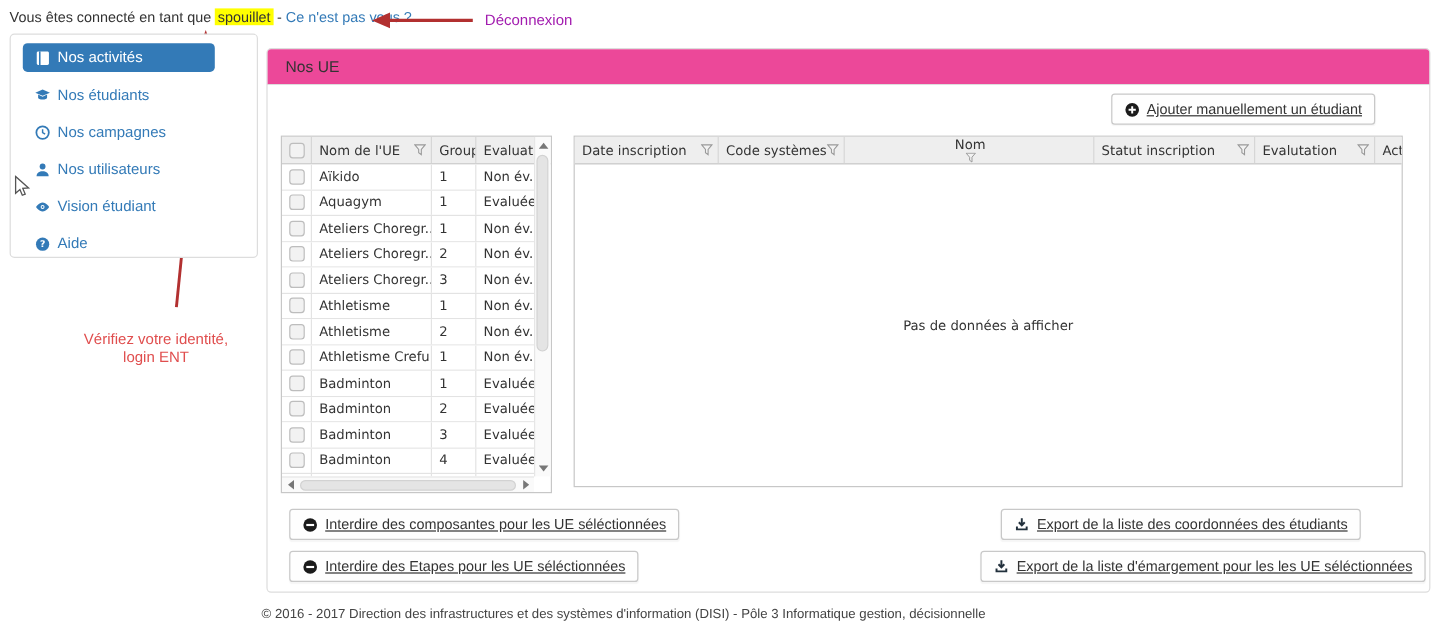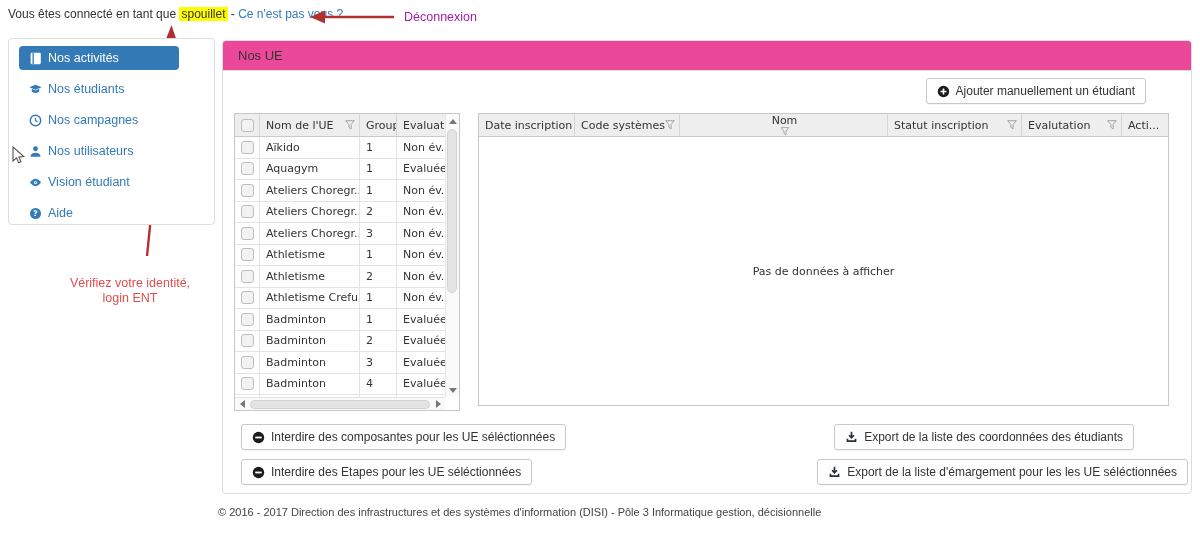--- a/index.html
+++ b/index.html
@@ -12,41 +12,41 @@
   .topbar .hl { background:#ffff00; padding:0 2px; }
   .topbar a { color:#337ab7; text-decoration:none; }
   .deco-label { position:absolute; left:404px; top:10px; font-size:12.5px; color:#a21caf; }
 
   
   .annot { position:absolute; left:25px; top:276px; width:210px; text-align:center;
            font-size:12.5px; line-height:15px; color:#e04e4e; }
   .arrow-svg { position:absolute; pointer-events:none; }
 
   
-  .sidebar { position:absolute; left:8px; top:38px; width:207px; height:187px;
+  .sidebar { position:absolute; left:8px; top:28px; width:207px; height:187px;
              background:#fff; border:1px solid #ddd; border-radius:4px; padding:7px 10px; }
   .nav-item { display:flex; align-items:center; gap:6px; width:160px; height:24px;
               padding:0 10px; margin-bottom:7px; border-radius:4px;
               color:#337ab7; font-size:12.5px; cursor:pointer; }
   .nav-item.active { background:#337ab7; color:#fff; }
   .nav-item svg { flex:0 0 auto; }
   .nav-item .ic { width:13px; height:13px; display:inline-flex; }
 
   
   .panel { position:absolute; left:222px; top:40px; width:970px; height:454px;
            border:1px solid #ddd; border-radius:4px; background:#fff; }
   .panel-heading { height:30px; background:#ec4899; border-bottom:1px solid #ddd;
                    border-radius:3px 3px 0 0; font-size:13px; color:#333;
                    display:flex; align-items:center; padding:0 15px; }
 
   
   .btn { position:absolute; display:inline-flex; align-items:center; gap:6px;
          background:#fefefe; border:1px solid #c8c8c8; border-radius:3px;
          padding:0 10px; height:26px; font-size:12px; color:#333; cursor:pointer;
-         box-shadow:0 1px 1px rgba(0,0,0,.04); white-space:nowrap; }
+         box-shadow:0 1px 1px rgba(0,0,0,.04); white-space:nowrap;text-decoration:underline; }
   .btn svg { flex:0 0 auto; }
 
   
   .grid { position:absolute; background:#fff; border:1px solid #c7c7c7;
           font-family:"DejaVu Sans", sans-serif; font-size:11px; color:#333; }
   .g-head { display:flex; height:23px; background:#eee; border-bottom:1px solid #c9c9c9; }
   .g-hcell { display:flex; align-items:center; justify-content:space-between;
              padding:0 4px 0 6px; border-right:1px solid #d6d6d6; overflow:hidden; white-space:nowrap; }
   .g-hcell:last-child { border-right:none; }
   .g-row { display:flex; height:21.5px; border-bottom:1px solid #e3e3e3; background:#fff; }
@@ -56,21 +56,21 @@
   .c-name  { width:100px; }
   .c-group { width:37px; }
   .c-eval  { width:48px; border-right:none !important; }
   .cb { width:13px; height:13px; border:1px solid #bdbdbd; border-radius:3px;
         background:#f2f2f2; display:inline-block; }
 
   .ue-grid { left:11px; top:72px; width:226px; height:298px; overflow:hidden; }
   .ue-body { position:absolute; left:0; top:23px; right:14px; bottom:13px; overflow:hidden; }
 
   .st-grid { left:255px; top:72px; width:691px; height:293px; }
-  .st-c0 { width:96px; } .st-c1 { width:105px; } .st-c2 { width:208px;flex-direction:column; }
+  .st-c0 { width:120px; } .st-c1 { width:105px; } .st-c2 { width:208px;flex-direction:column; }
   .st-c3 { width:134px;text-align:right; } .st-c4 { width:100px; } .st-c5 { flex:1; border-right:none; }
   .st-empty { position:absolute; left:0; top:23px; right:0; bottom:0;
               display:flex; align-items:center; justify-content:center; font-size:11px; color:#333; }
 
   
   .vscroll { position:absolute; top:0; right:0; bottom:13px; width:14px;
              background:#fafafa; border-left:1px solid #e6e6e6; }
   .hscroll { position:absolute; left:0; right:14px; bottom:0; height:13px;
              background:#fafafa; border-top:1px solid #e6e6e6; display:flex; align-items:center; }
   .sb-btn { width:14px; height:13px; display:flex; align-items:center; justify-content:center; cursor:pointer; }

